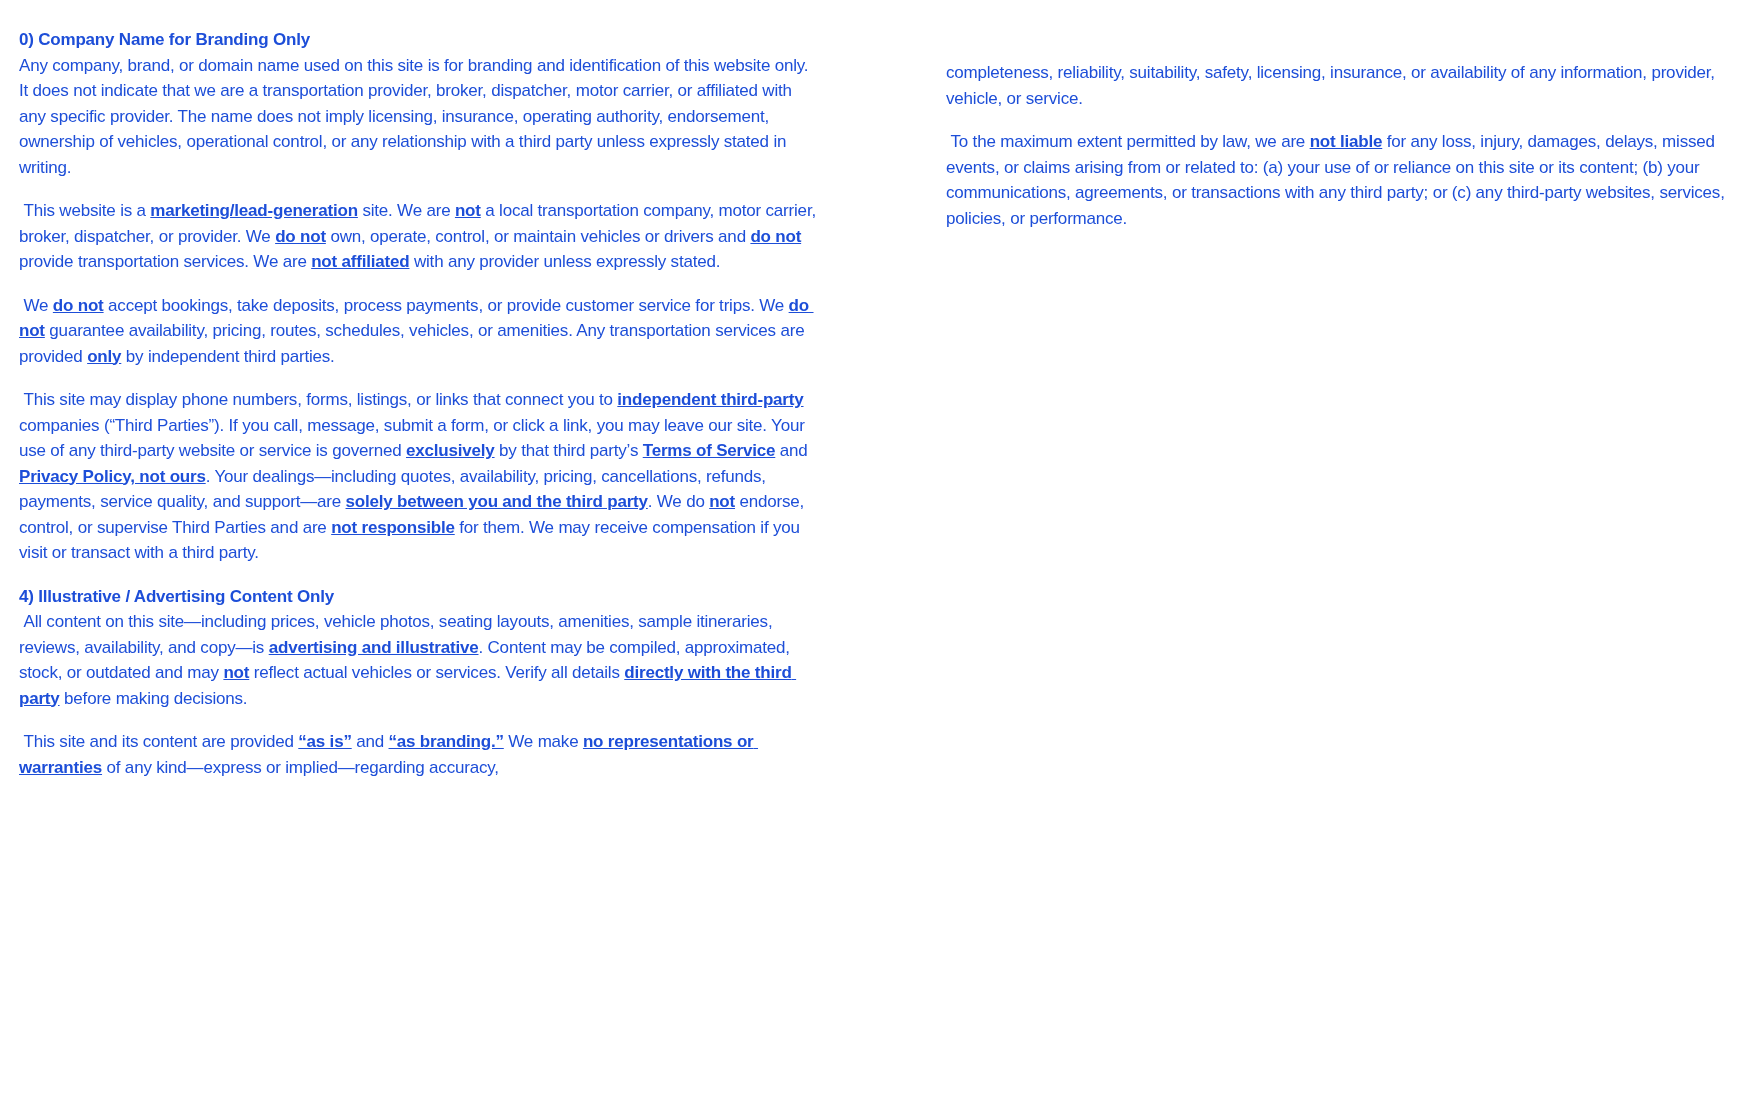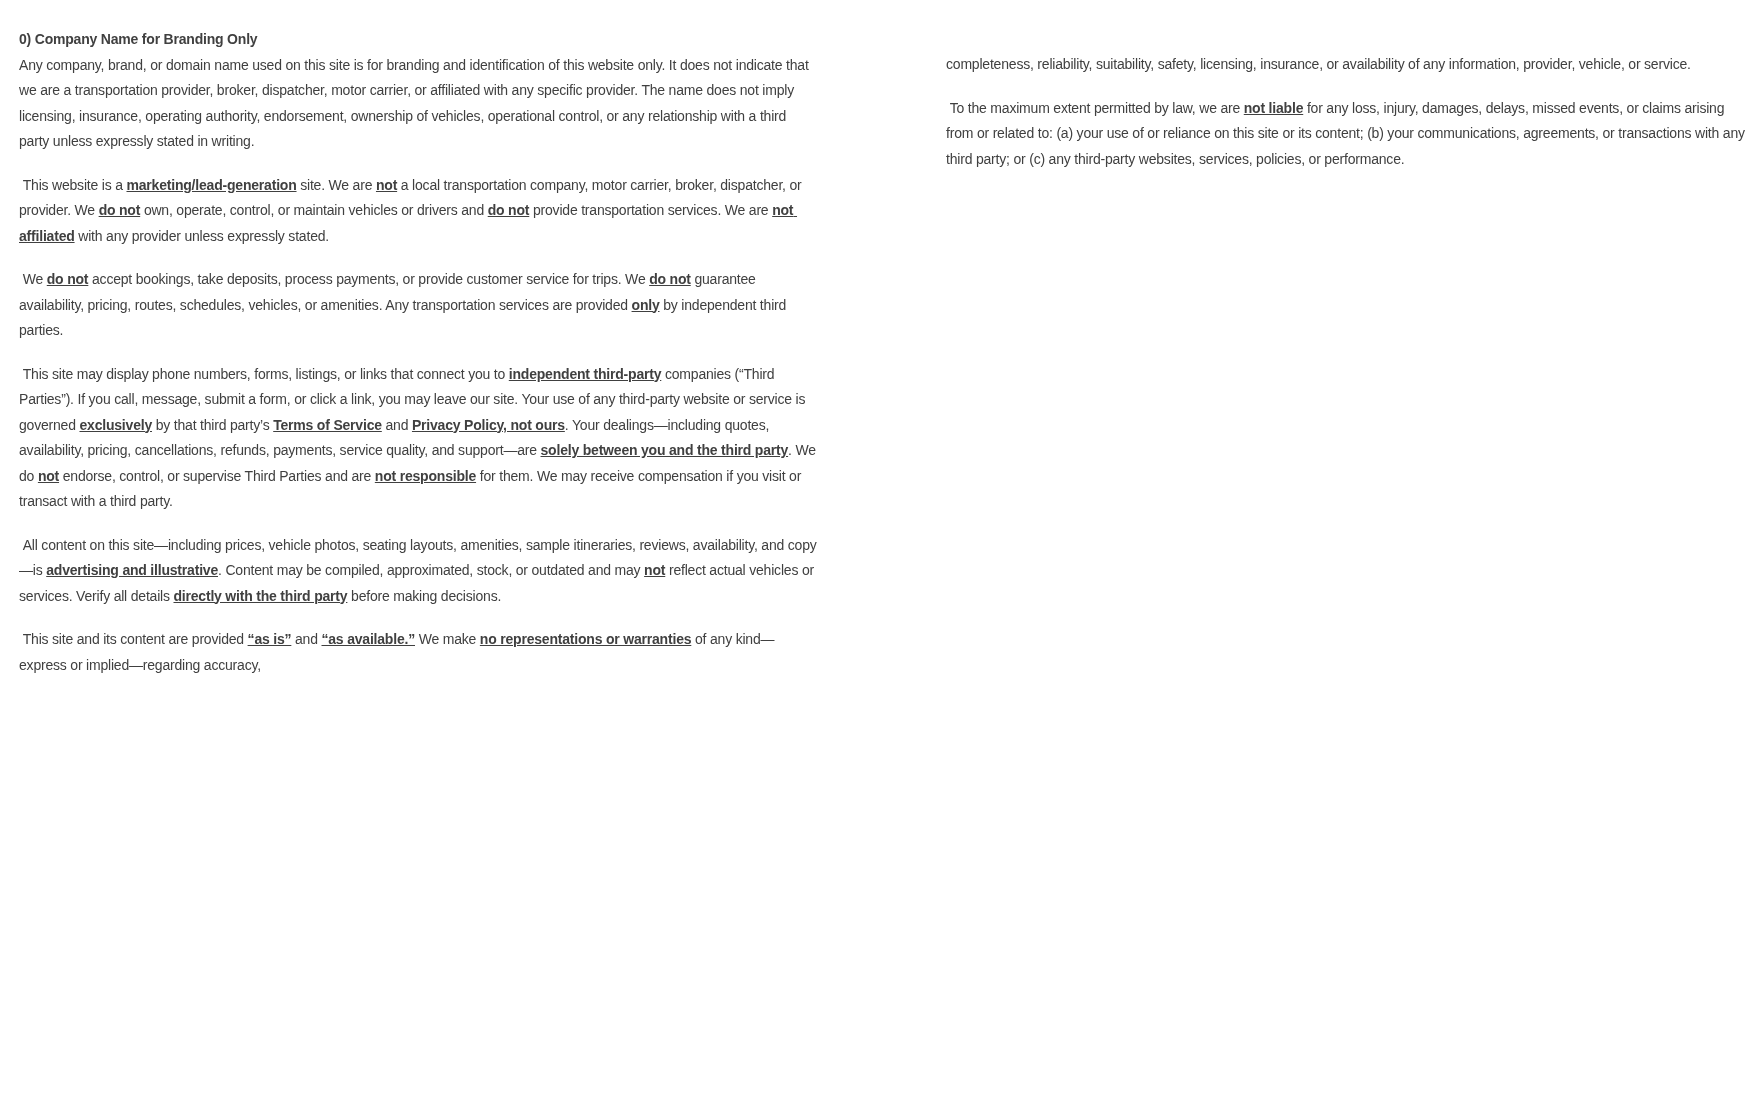--- a/index.html
+++ b/index.html
@@ -10,33 +10,33 @@
     overflow: hidden;
   }
   .page {
     box-sizing: border-box;
     width: 1752px;
     height: 1113px;
     display: flex;
     align-items: flex-start;
     padding: 27px 0 0 19px;
     font-family: "Liberation Sans", sans-serif;
-    font-size: 14px;
+    font-size: 17px;
     line-height: 25.5px;
     letter-spacing: -0.2px;
-    color: #404040;
+    color: #1d4ed8;
     background: #ffffff;
   }
   .col {
     width: 800px;
     flex: none;
   }
   .col.right {
     margin-left: 127px;
-    margin-top: 25px;
+    margin-top: 33px;
     width: 806px;
   }
   .sec-heading {
     font-size: inherit;
     line-height: inherit;
     font-weight: 700;
     margin: 0;
     white-space: pre-wrap;
   }
   .sec-para {
@@ -48,20 +48,21 @@
 </head>
 <body>
 
 <div class="page">
   <div class="col">
       <h2 class="sec-heading">0) Company Name for Branding Only</h2>
       <p class="sec-para"><span>Any company, brand, or domain name used on this site is for branding and identification of this website only. It does not indicate that we are a transportation provider, broker, dispatcher, motor carrier, or affiliated with any specific provider. The name does not imply licensing, insurance, operating authority, endorsement, ownership of vehicles, operational control, or any relationship with a third party unless expressly stated in writing.</span></p>
       <p class="sec-para"><span> This website is a </span><span class="b">marketing/lead-generation</span><span> site. We are </span><span class="b">not</span><span> a local transportation company, motor carrier, broker, dispatcher, or provider. We </span><span class="b">do not</span><span> own, operate, control, or maintain vehicles or drivers and </span><span class="b">do not</span><span> provide transportation services. We are </span><span class="b">not affiliated</span><span> with any provider unless expressly stated.</span></p>
       <p class="sec-para"><span> We </span><span class="b">do not</span><span> accept bookings, take deposits, process payments, or provide customer service for trips. We </span><span class="b">do not</span><span> guarantee availability, pricing, routes, schedules, vehicles, or amenities. Any transportation services are provided </span><span class="b">only</span><span> by independent third parties.</span></p>
       <p class="sec-para"><span> This site may display phone numbers, forms, listings, or links that connect you to </span><span class="b">independent third-party</span><span> companies (“Third Parties”). If you call, message, submit a form, or click a link, you may leave our site. Your use of any third-party website or service is governed </span><span class="b">exclusively</span><span> by that third party’s </span><span class="b">Terms of Service</span><span> and </span><span class="b">Privacy Policy, not ours</span><span>. Your dealings—including quotes, availability, pricing, cancellations, refunds, payments, service quality, and support—are </span><span class="b">solely between you and the third party</span><span>. We do </span><span class="b">not</span><span> endorse, control, or supervise Third Parties and are </span><span class="b">not responsible</span><span> for them. We may receive compensation if you visit or transact with a third party.</span></p>
+      <h2 class="sec-heading">4) Illustrative / Advertising Content Only</h2>
       <p class="sec-para"><span> All content on this site—including prices, vehicle photos, seating layouts, amenities, sample itineraries, reviews, availability, and copy—is </span><span class="b">advertising and illustrative</span><span>. Content may be compiled, approximated, stock, or outdated and may </span><span class="b">not</span><span> reflect actual vehicles or services. Verify all details </span><span class="b">directly with the third party</span><span> before making decisions.</span></p>
-      <p class="sec-para"><span> This site and its content are provided </span><span class="b">“as is”</span><span> and </span><span class="b">“as available.”</span><span> We make </span><span class="b">no representations or warranties</span><span> of any kind—express or implied—regarding accuracy,</span></p>
+      <p class="sec-para"><span> This site and its content are provided </span><span class="b">“as is”</span><span> and </span><span class="b">“as branding.”</span><span> We make </span><span class="b">no representations or warranties</span><span> of any kind—express or implied—regarding accuracy,</span></p>
     </div>
   <div class="col right">
       <p class="sec-para"><span>completeness, reliability, suitability, safety, licensing, insurance, or availability of any information, provider, vehicle, or service.</span></p>
       <p class="sec-para"><span> To the maximum extent permitted by law, we are </span><span class="b">not liable</span><span> for any loss, injury, damages, delays, missed events, or claims arising from or related to: (a) your use of or reliance on this site or its content; (b) your communications, agreements, or transactions with any third party; or (c) any third-party websites, services, policies, or performance.</span></p>
     </div>
 </div>
 
 </body></html>

